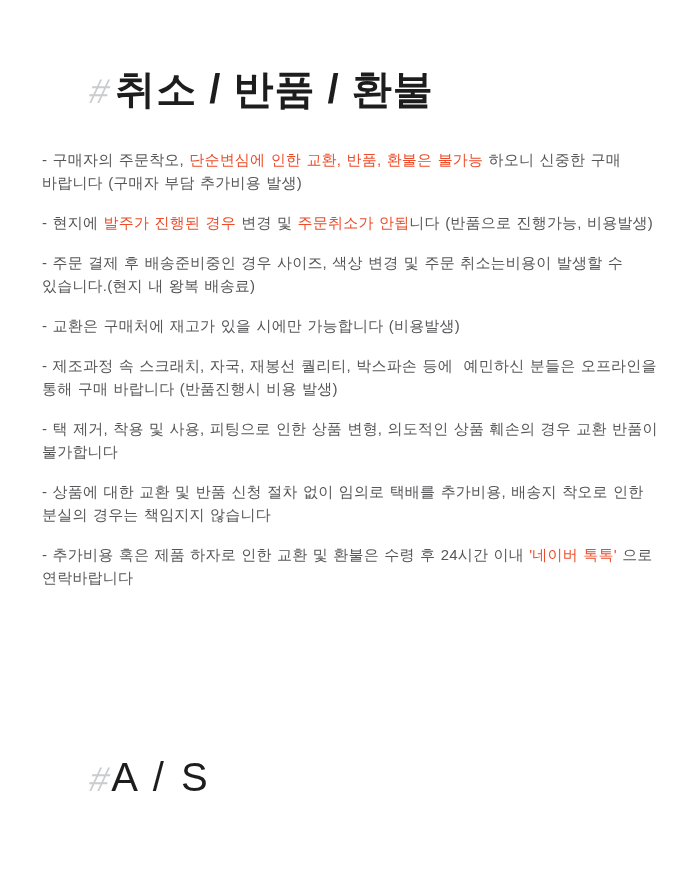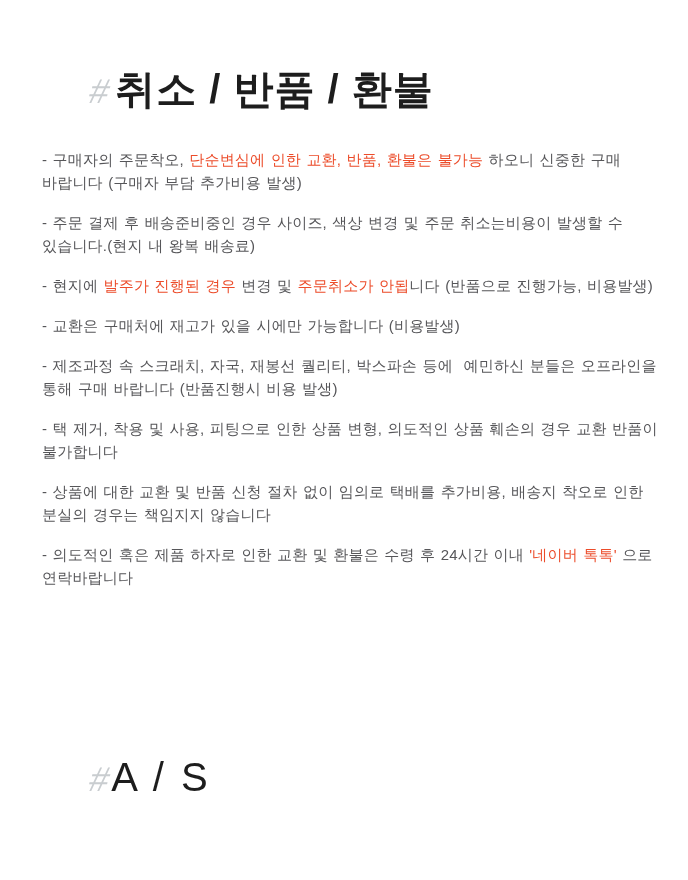--- a/index.html
+++ b/index.html
@@ -69,27 +69,27 @@
 </style>
 </head>
 <body>
 
 <main>
   <div id="sections-root">
       <section class="policy-section sec-refund">
         <h1 class="section-title"><span class="hash">#</span><span class="title-text">취소 / 반품 / 환불</span></h1>
         <div class="paragraphs">
           <p class="policy-item"><span class="seg">- 구매자의 주문착오, </span><span class="seg em">단순변심에 인한 교환, 반품, 환불은 불가능</span><span class="seg"> 하오니 신중한 구매 바랍니다 (구매자 부담 추가비용 발생)</span></p>
+          <p class="policy-item"><span class="seg">- 현지에 </span><span class="seg em">발주가 진행된 경우</span><span class="seg"> 변경 및 </span><span class="seg em">주문취소가 안됩</span><span class="seg">니다 (반품으로 진행가능, 비용발생)</span></p>
           <p class="policy-item"><span class="seg">- 주문 결제 후 배송준비중인 경우 사이즈, 색상 변경 및 주문 취소는비용이 발생할 수 있습니다.(현지 내 왕복 배송료)</span></p>
-          <p class="policy-item"><span class="seg">- 현지에 </span><span class="seg em">발주가 진행된 경우</span><span class="seg"> 변경 및 </span><span class="seg em">주문취소가 안됩</span><span class="seg">니다 (반품으로 진행가능, 비용발생)</span></p>
           <p class="policy-item"><span class="seg">- 교환은 구매처에 재고가 있을 시에만 가능합니다 (비용발생)</span></p>
           <p class="policy-item"><span class="seg">- 제조과정 속 스크래치, 자국, 재봉선 퀄리티, 박스파손 등에  예민하신 분들은 오프라인을 통해 구매 바랍니다 (반품진행시 비용 발생)</span></p>
           <p class="policy-item"><span class="seg">- 택 제거, 착용 및 사용, 피팅으로 인한 상품 변형, 의도적인 상품 훼손의 경우 교환 반품이 불가합니다</span></p>
           <p class="policy-item"><span class="seg">- 상품에 대한 교환 및 반품 신청 절차 없이 임의로 택배를 추가비용, 배송지 착오로 인한 분실의 경우는 책임지지 않습니다</span></p>
-          <p class="policy-item"><span class="seg">- 의도적인 혹은 제품 하자로 인한 교환 및 환불은 수령 후 24시간 이내 </span><span class="seg em">'네이버 톡톡'</span><span class="seg"> 으로 연락바랍니다</span></p>
+          <p class="policy-item"><span class="seg">- 추가비용 혹은 제품 하자로 인한 교환 및 환불은 수령 후 24시간 이내 </span><span class="seg em">'네이버 톡톡'</span><span class="seg"> 으로 연락바랍니다</span></p>
         </div>
       </section>
       <section class="policy-section sec-as">
         <h1 class="section-title"><span class="hash">#</span><span class="title-text">A / S</span></h1>
         <div class="paragraphs">
           <p class="policy-item"></p>
         </div>
       </section>
     </div>
 </main>

